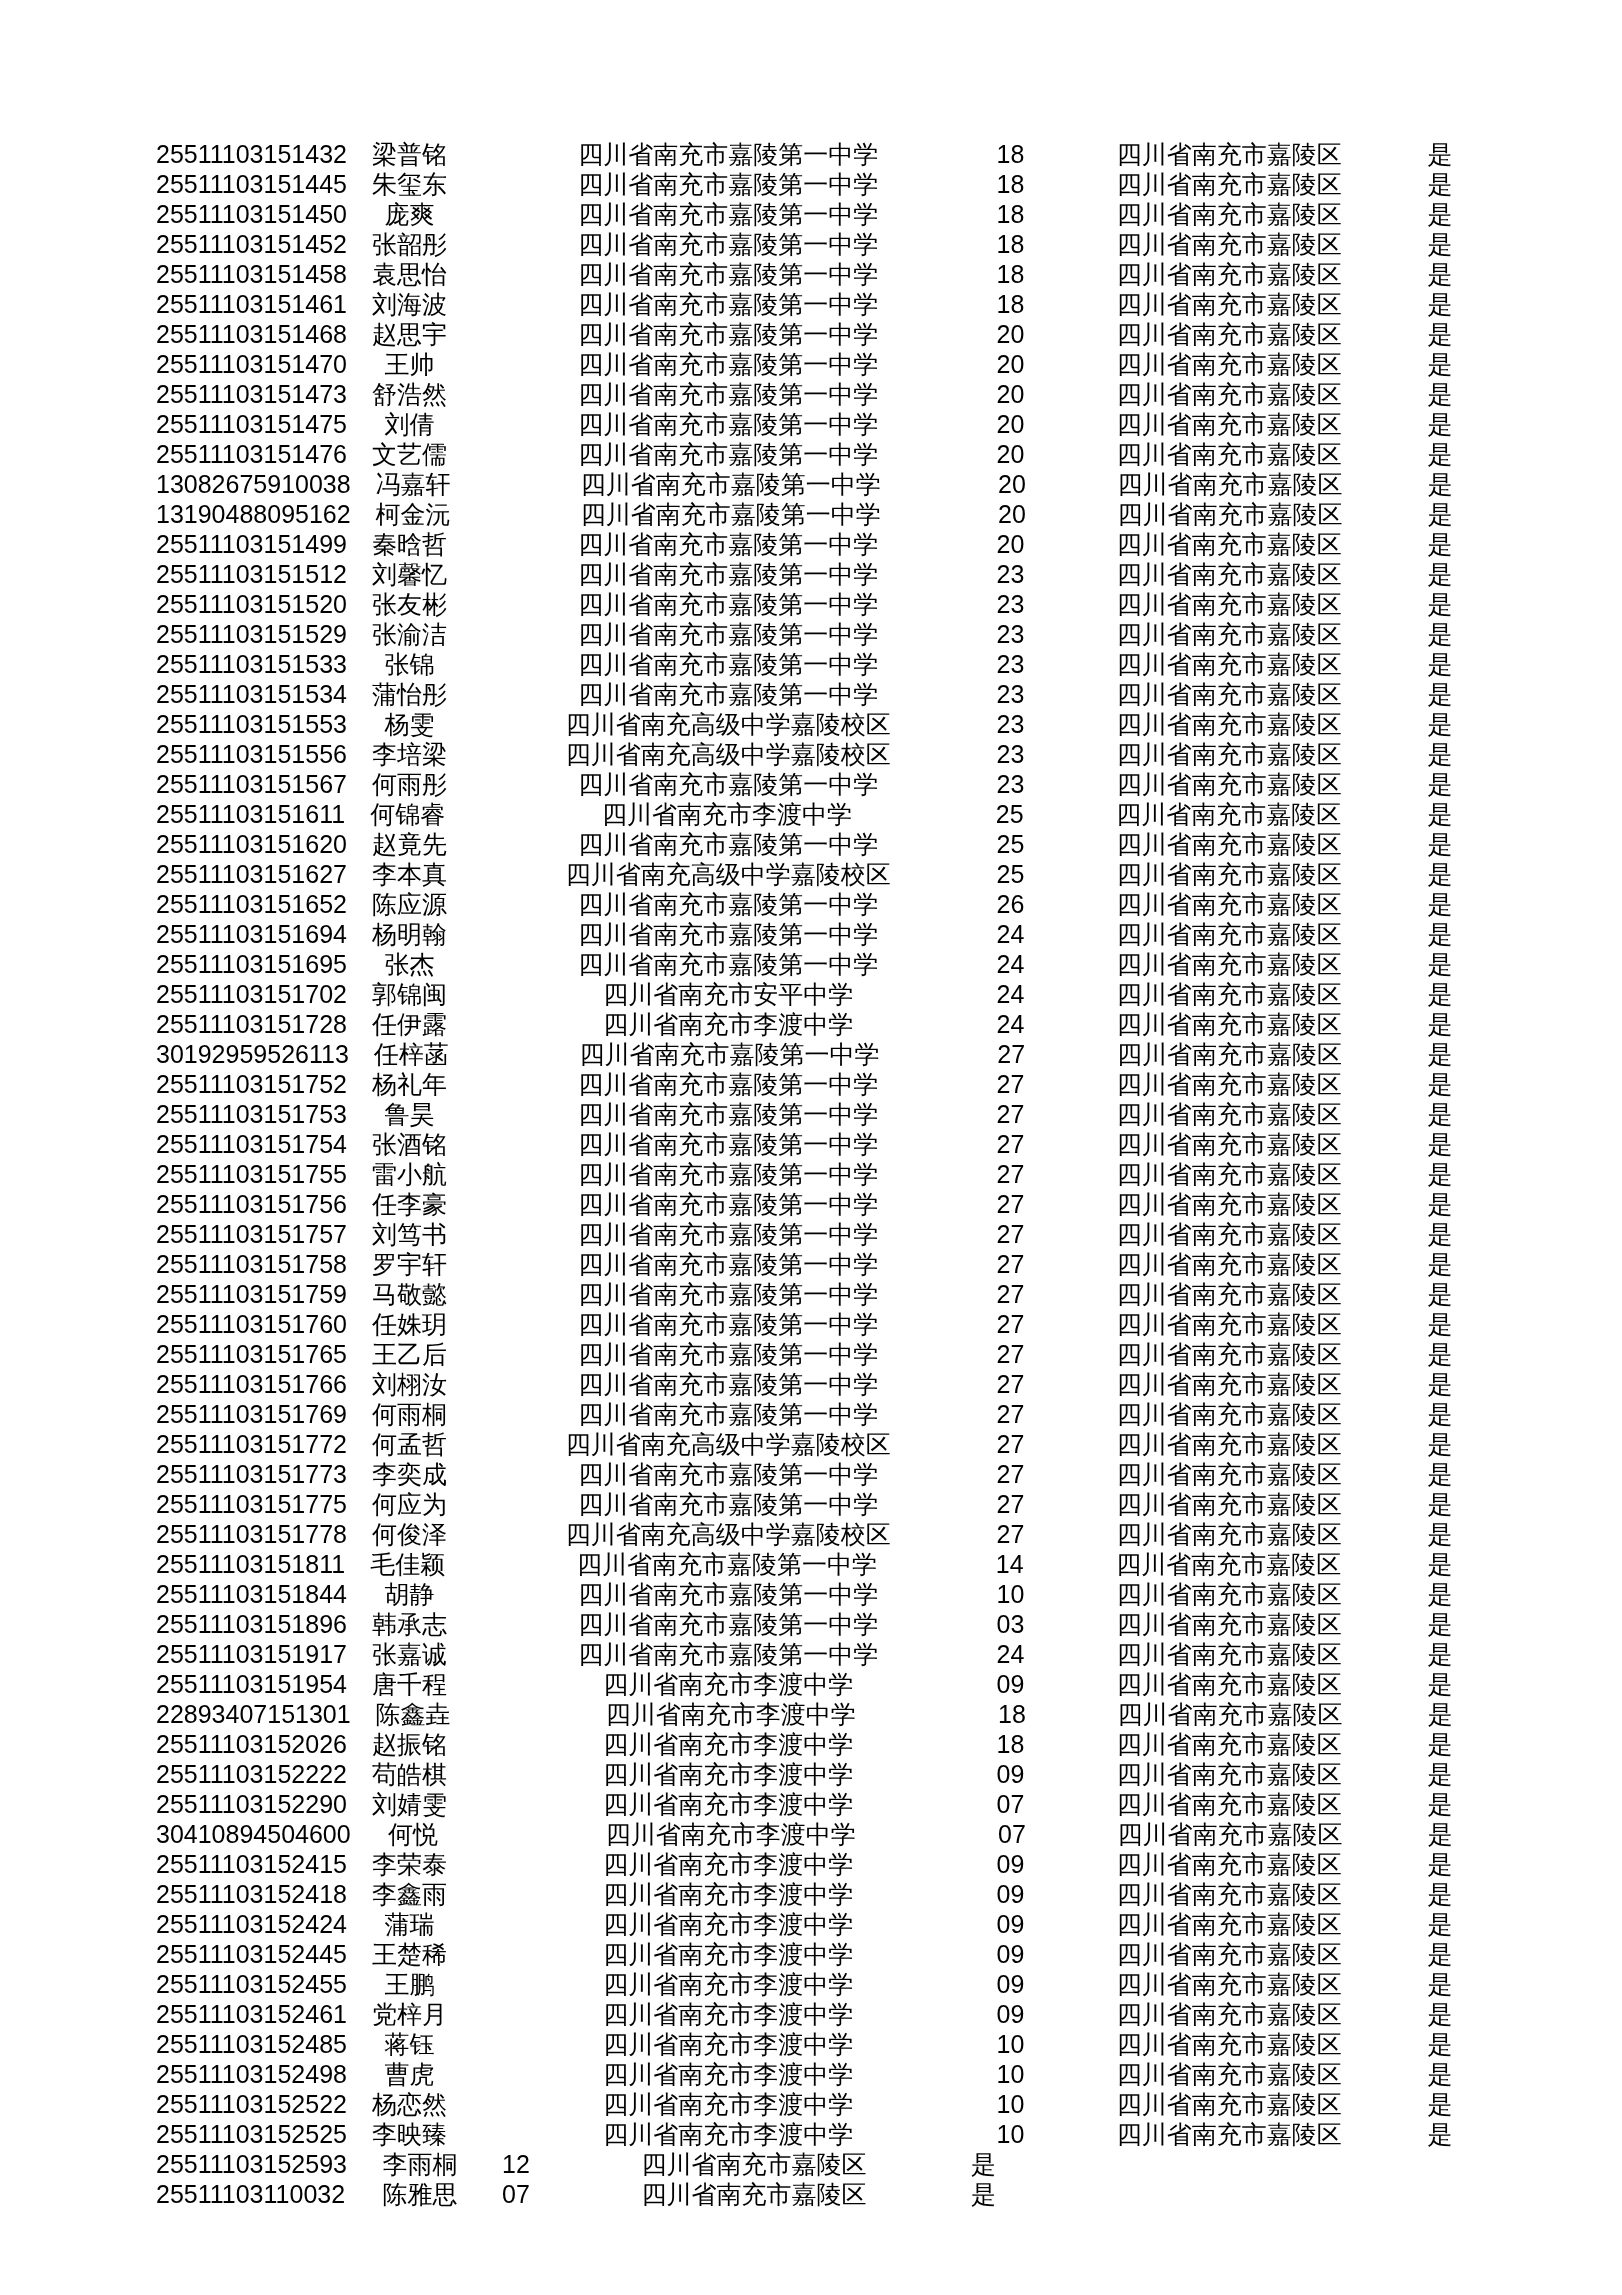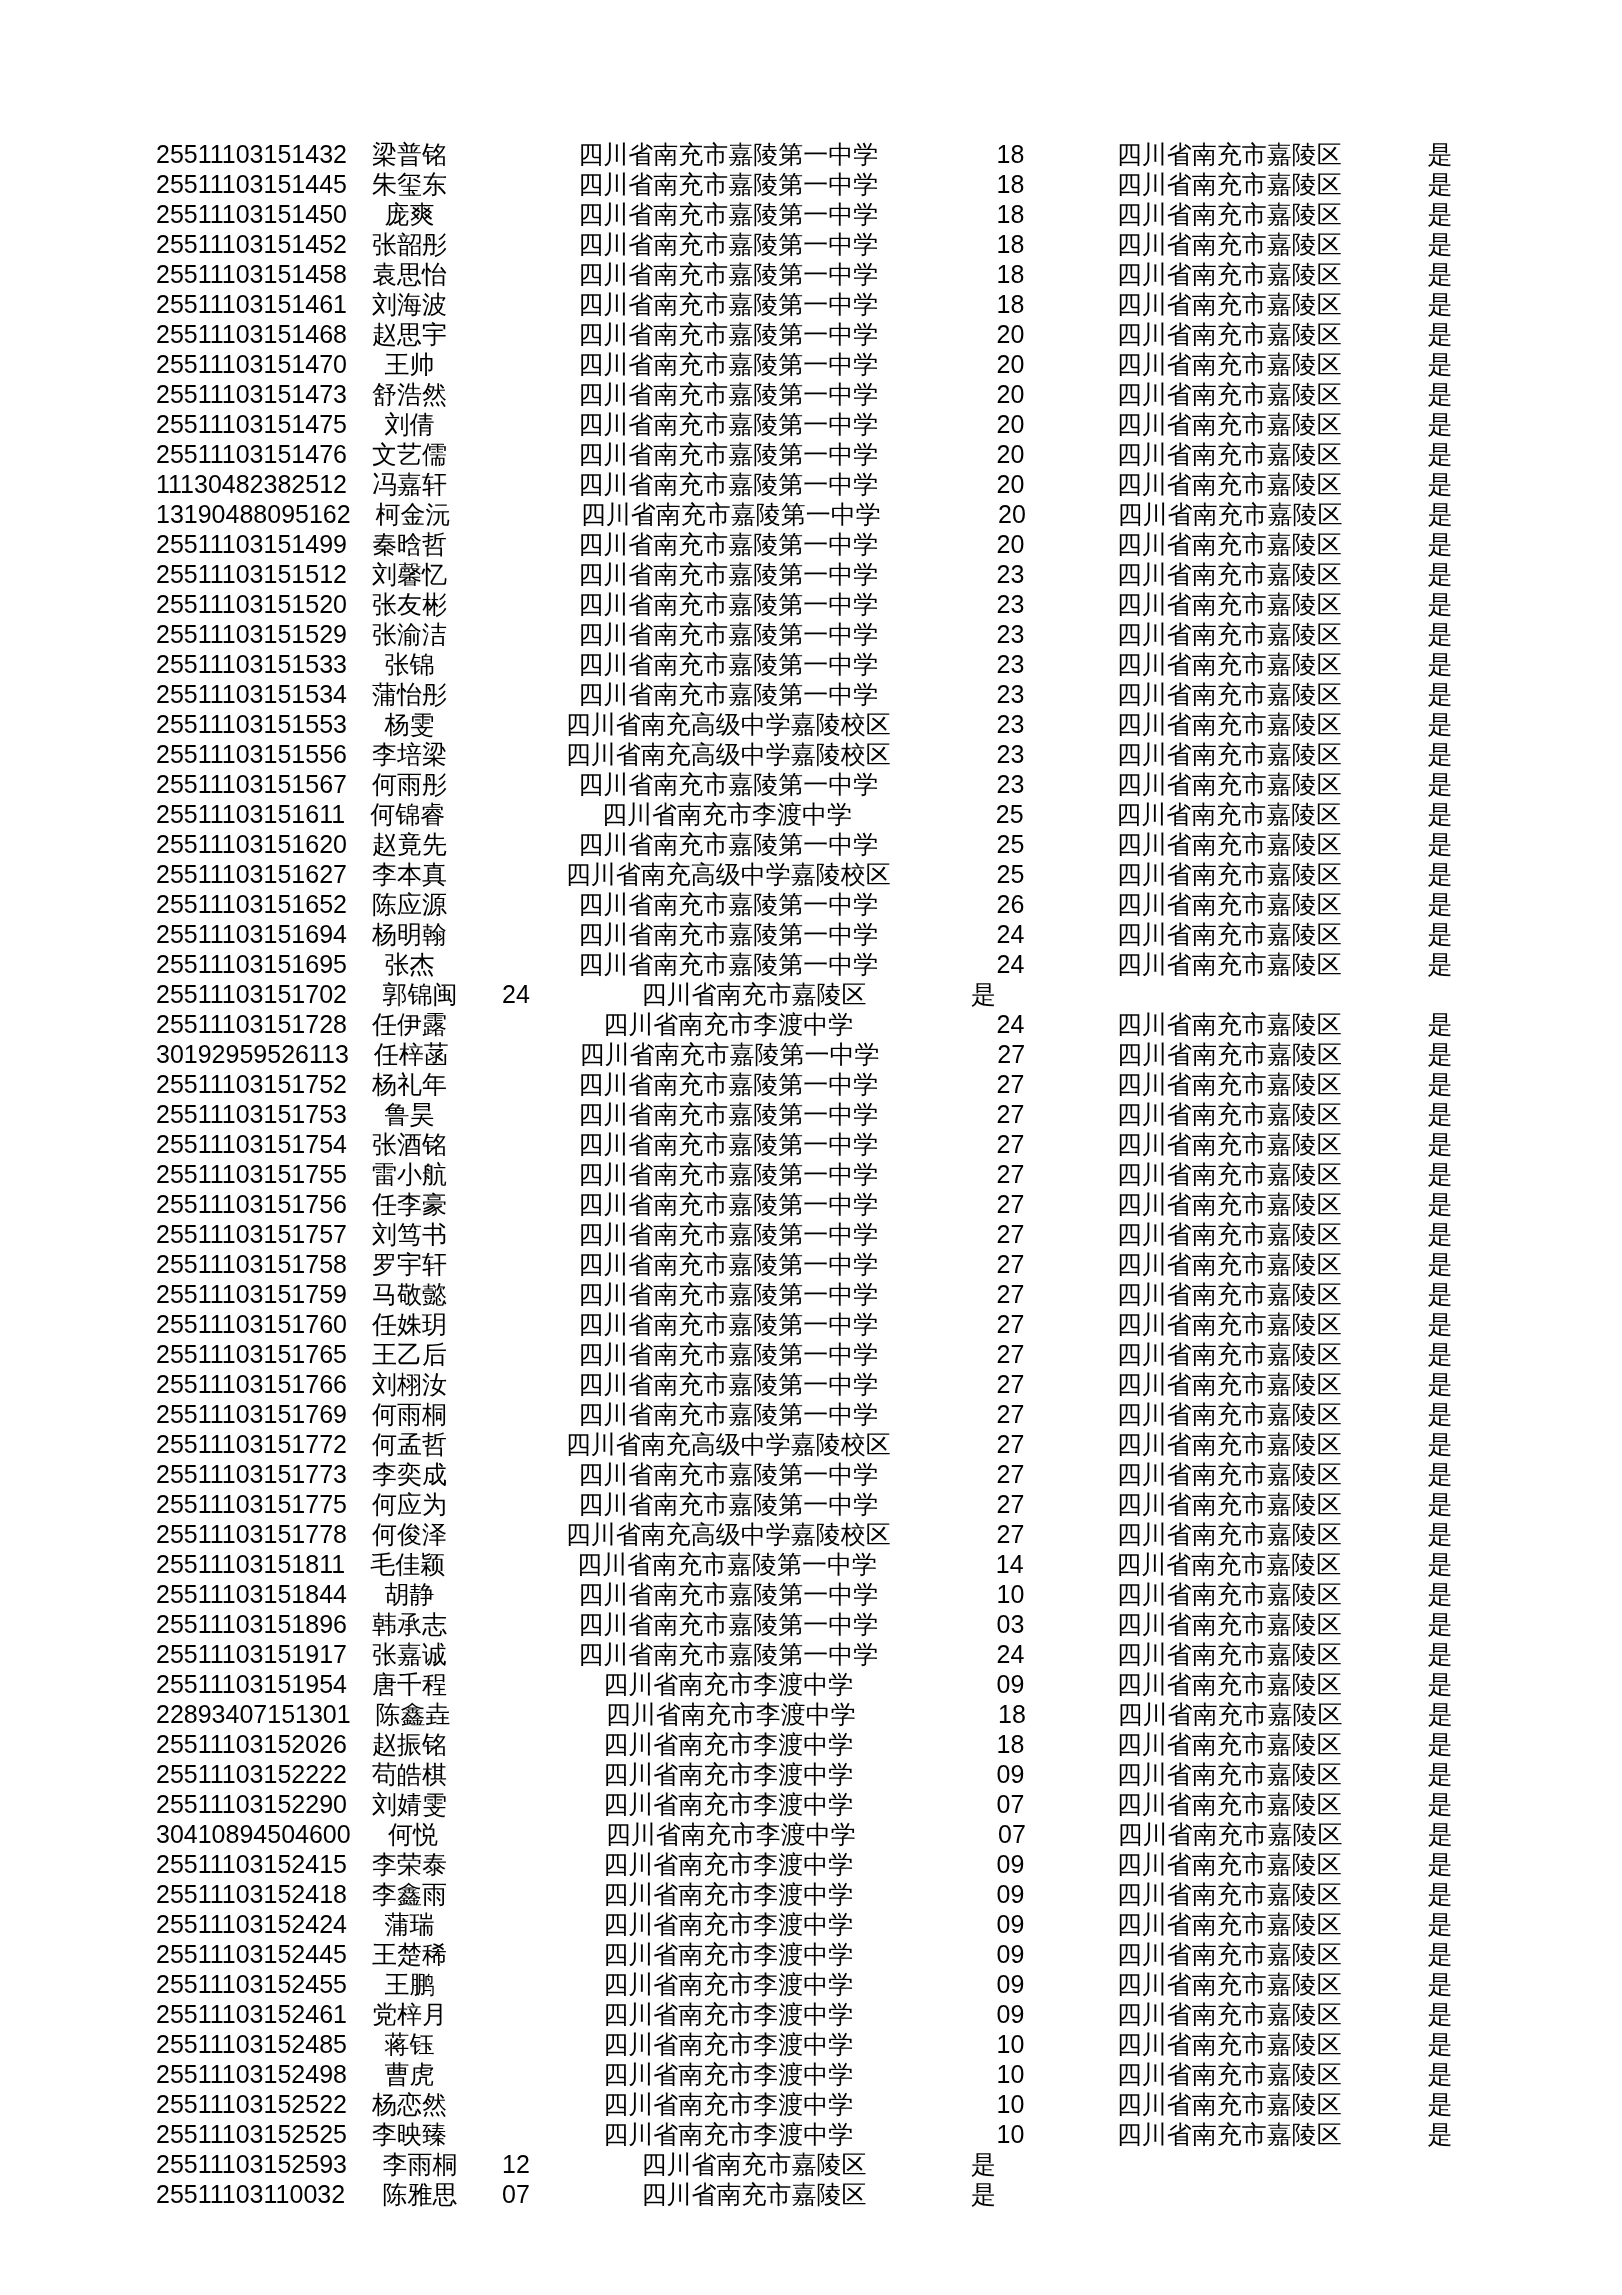--- a/index.html
+++ b/index.html
@@ -145,21 +145,21 @@
   <div class="row">
     <div class="cell c-id">25511103151476</div>
     <div class="cell c-name">文艺儒</div>
     <div class="cell c-school">四川省南充市嘉陵第一中学</div>
     <div class="cell c-num">20</div>
     <div class="cell c-region">四川省南充市嘉陵区</div>
     <div class="cell c-flag">是</div>
   </div>
 
   <div class="row">
-    <div class="cell c-id">11130482382512</div>
+    <div class="cell c-id">13082675910038</div>
     <div class="cell c-name">冯嘉轩</div>
     <div class="cell c-school">四川省南充市嘉陵第一中学</div>
     <div class="cell c-num">20</div>
     <div class="cell c-region">四川省南充市嘉陵区</div>
     <div class="cell c-flag">是</div>
   </div>
 
   <div class="row">
     <div class="cell c-id">13190488095162</div>
     <div class="cell c-name">柯金沅</div>
@@ -300,20 +300,21 @@
     <div class="cell c-name">张杰</div>
     <div class="cell c-school">四川省南充市嘉陵第一中学</div>
     <div class="cell c-num">24</div>
     <div class="cell c-region">四川省南充市嘉陵区</div>
     <div class="cell c-flag">是</div>
   </div>
 
   <div class="row">
     <div class="cell c-id">25511103151702</div>
     <div class="cell c-name">郭锦闽</div>
+    <div class="cell c-school">四川省南充市安平中学</div>
     <div class="cell c-num">24</div>
     <div class="cell c-region">四川省南充市嘉陵区</div>
     <div class="cell c-flag">是</div>
   </div>
 
   <div class="row">
     <div class="cell c-id">25511103151728</div>
     <div class="cell c-name">任伊露</div>
     <div class="cell c-school">四川省南充市李渡中学</div>
     <div class="cell c-num">24</div>

